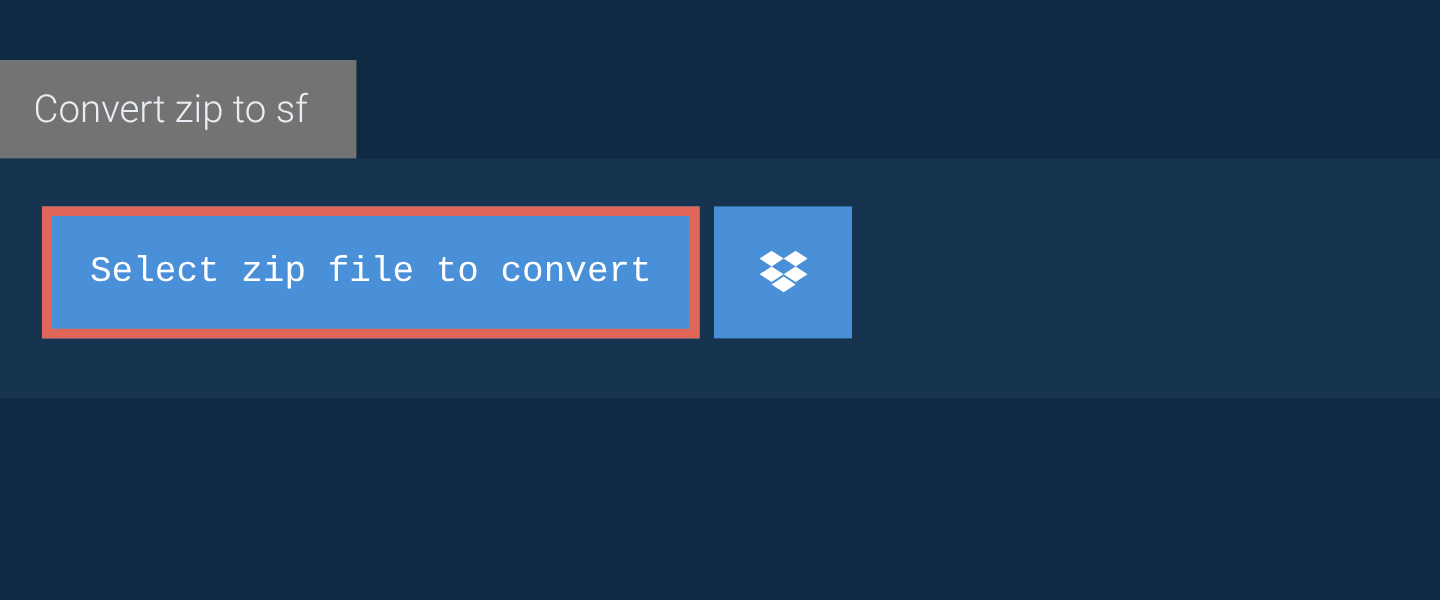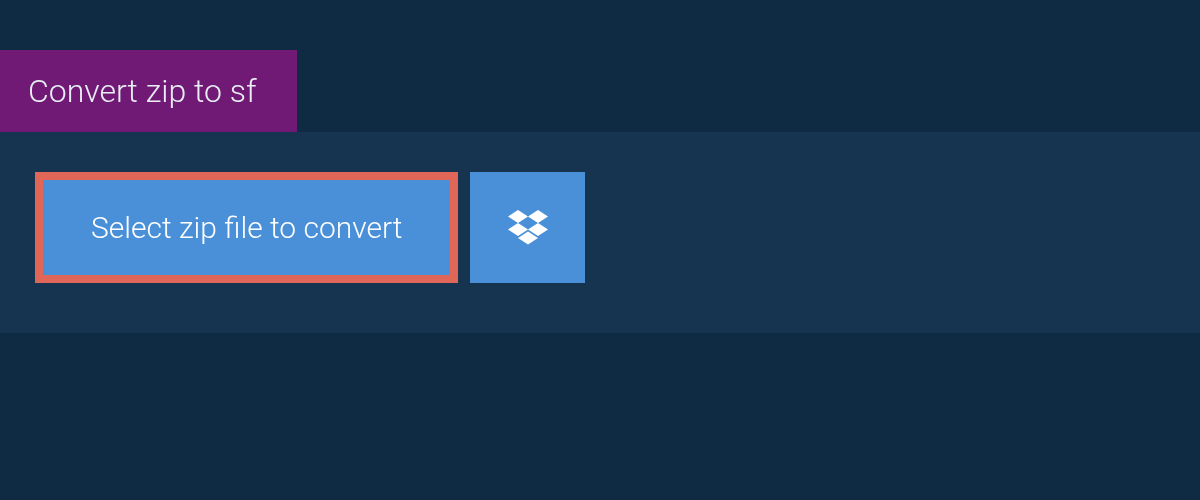--- a/index.html
+++ b/index.html
@@ -4,21 +4,21 @@
 <style>
   * { margin: 0; padding: 0; box-sizing: border-box; }
   body {
     width: 1200px;
     height: 500px;
     background: #0f2a43;
     font-family: -apple-system, BlinkMacSystemFont, "Segoe UI", Roboto, sans-serif;
     overflow: hidden;
   }
   .tab-header {
-    background: #701a75;
+    background: #737373;
     display: inline-block;
     padding: 22px 40px 22px 28px;
     margin-top: 50px;
   }
   .tab-header-text {
     color: #e8eef4;
     font-size: 32px;
     font-weight: 300;
   }
   .panel {
@@ -30,25 +30,26 @@
     display: flex;
     gap: 12px;
     align-items: stretch;
   }
   .select-button {
     background: #4a90d9;
     border: 8px solid #e06657;
     color: #ffffff;
     font-size: 30px;
     font-weight: 300;
-    padding: 30px 48px;
+    padding: 30px 32px;
     cursor: pointer;
     display: flex;
     align-items: center;
     justify-content: flex-end;
+    font-family: Liberation Mono, monospace;
   }
   .dropbox-button {
     background: #4a90d9;
     width: 115px;
     cursor: pointer;
     display: flex;
     align-items: center;
     justify-content: center;
   }
   .dropbox-icon {

